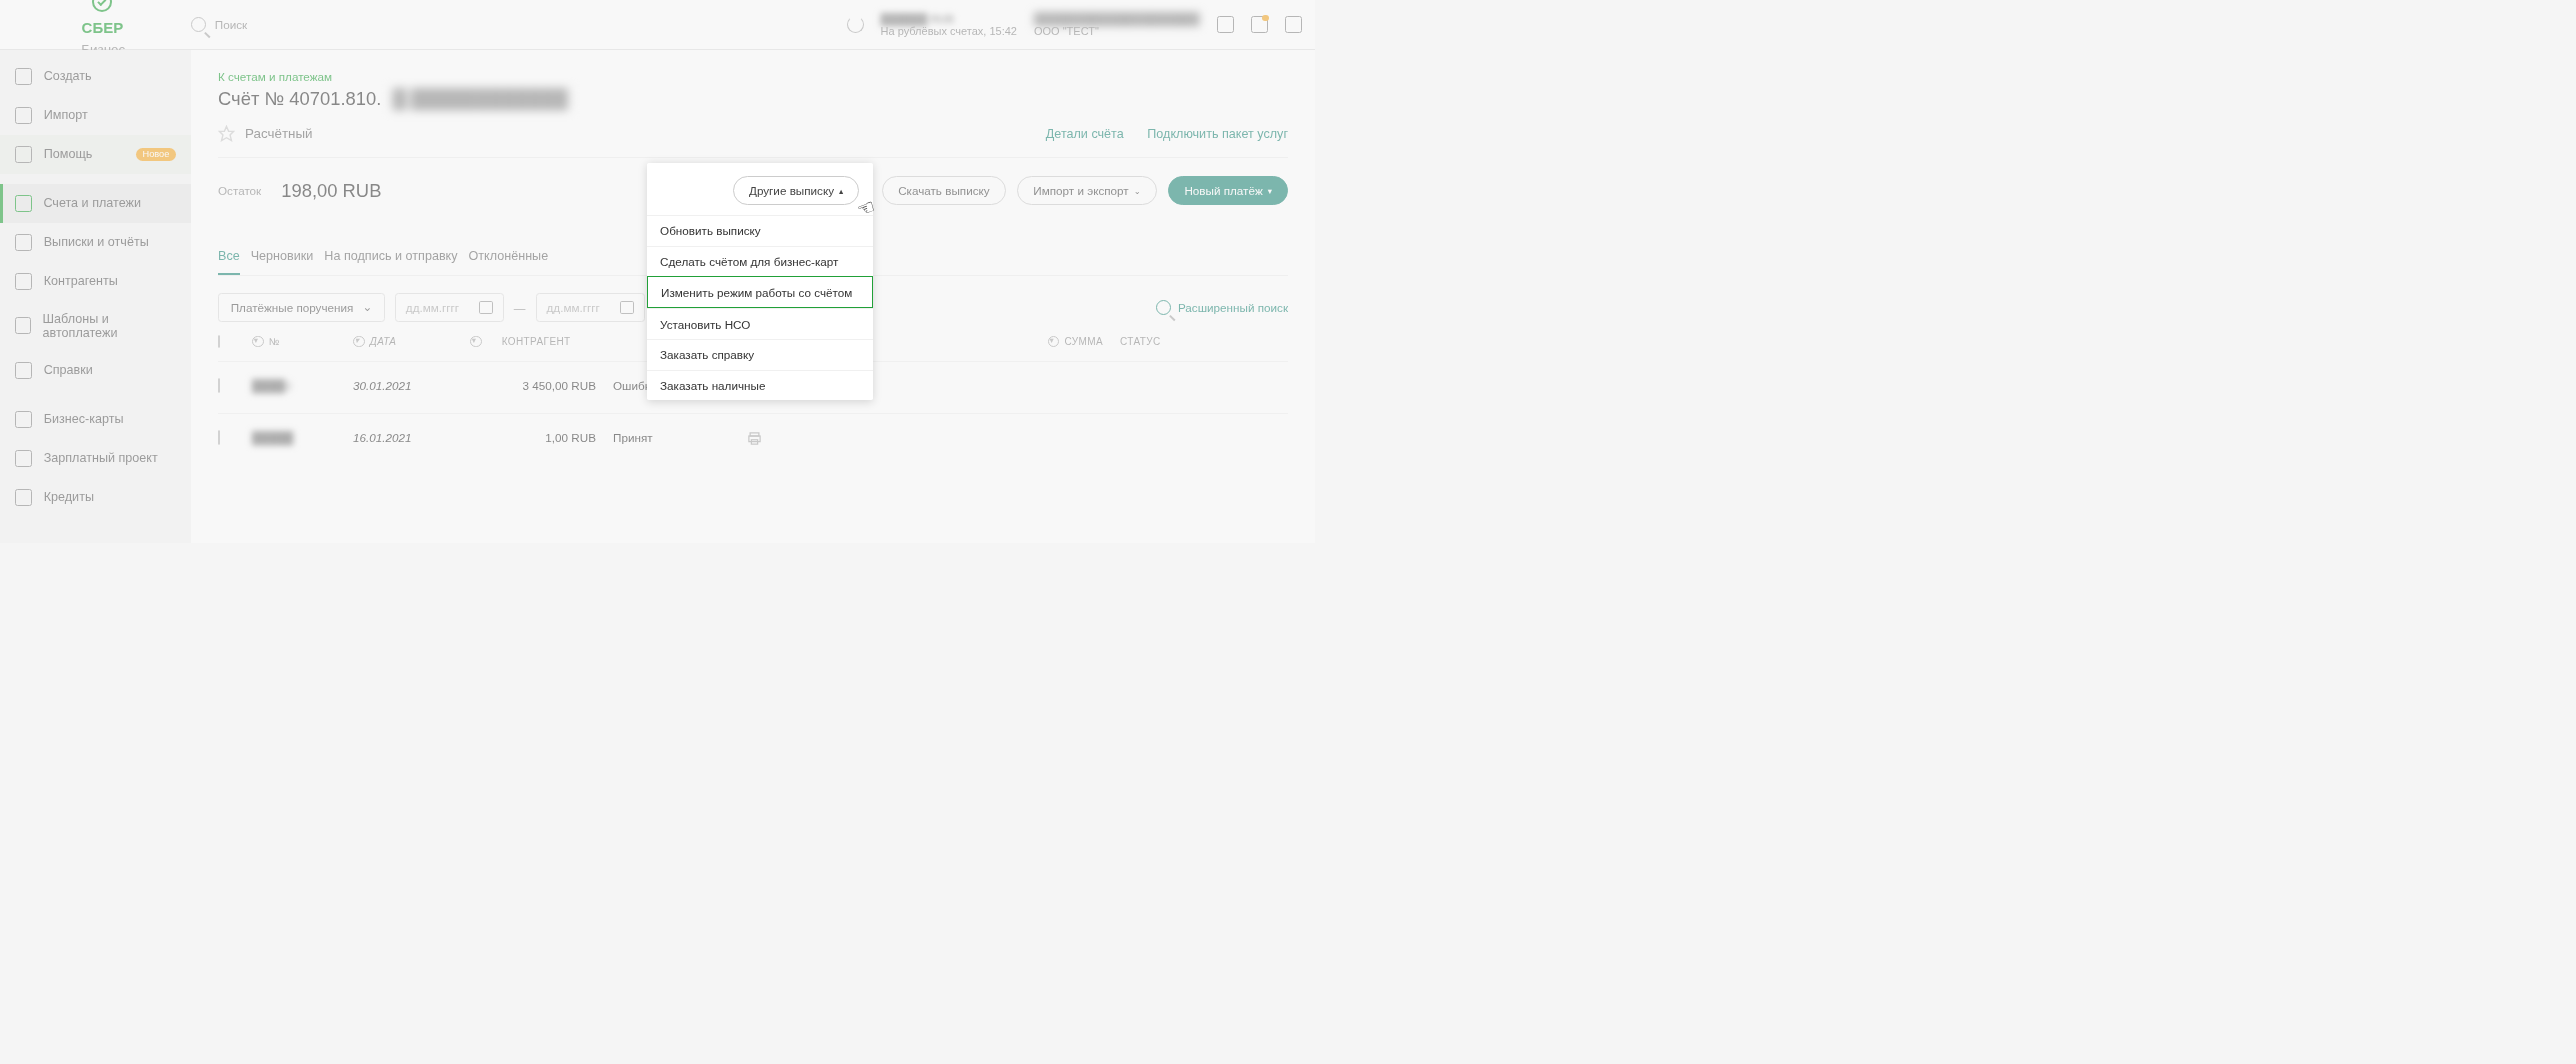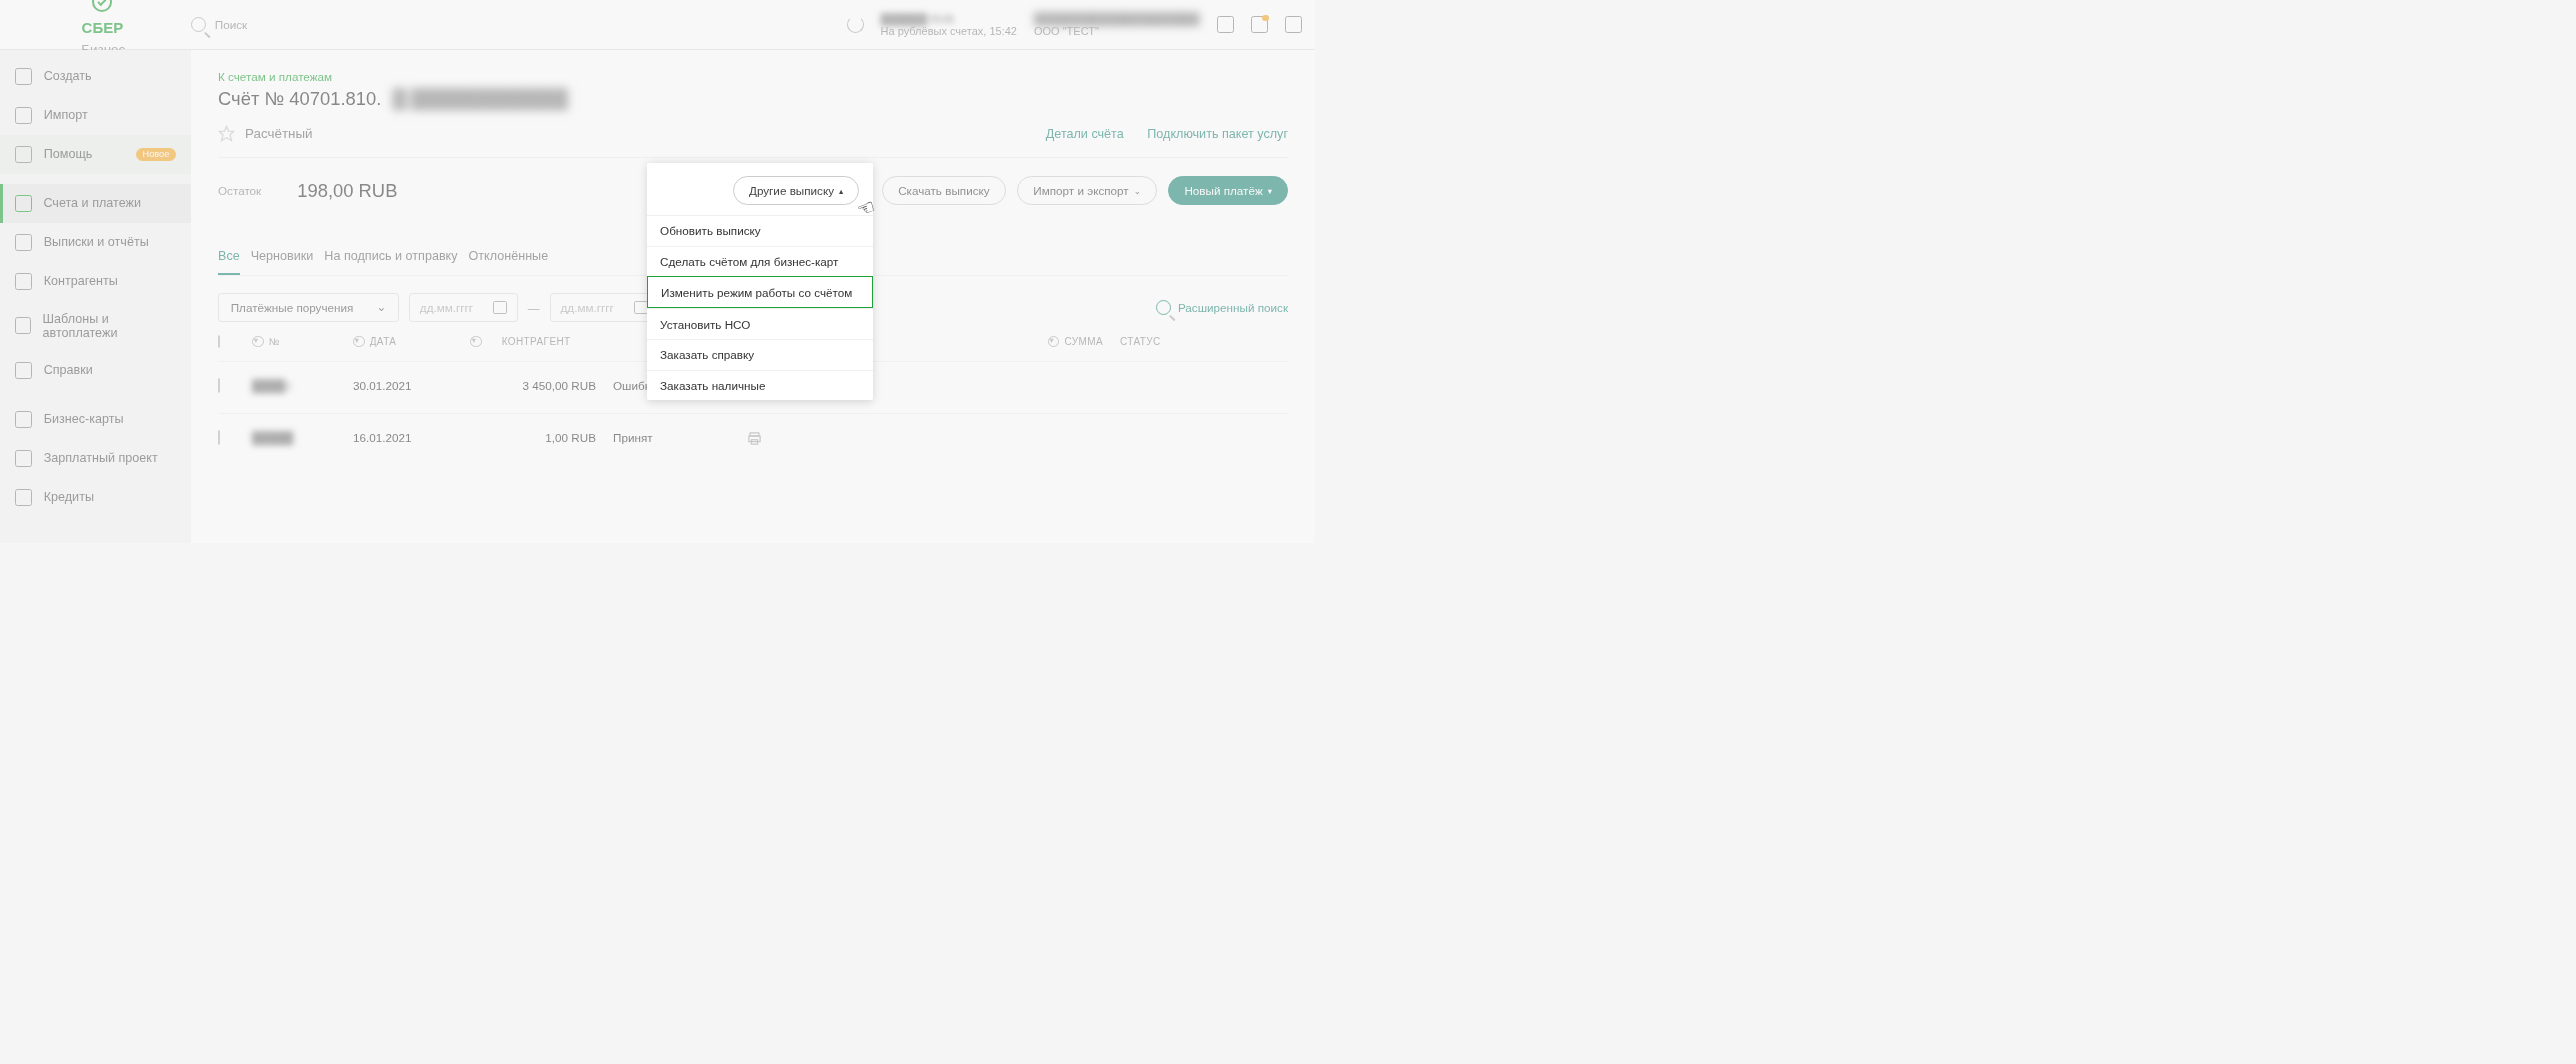--- a/index.html
+++ b/index.html
@@ -35,51 +35,51 @@
 .main { flex: 1; background: #fff; padding: 20px 27px; overflow: auto; position: relative; }
 .backlink { color: #21a038; font-size: 11.7px; }
 .acct-title { font-size: 18.4px; font-weight: 500; margin-top: 5px; display: flex; align-items: center; gap: 8.4px; }
 .acct-num-rest { filter: blur(5px); background: #eee; color: #888; padding: 0 3.4px; }
 .row-type { display: flex; align-items: center; margin-top: 15px; border-bottom: 0.8px solid #eee; padding-bottom: 15px; }
 .star { width: 17px; height: 17px; color: #ccc; margin-right: 10px; }
 .acct-type { font-size: 13.4px; color: #666; }
 .links-right { margin-left: auto; display: flex; gap: 23.5px; }
 .link-teal { color: #1e8777; font-size: 12.6px; }
 
-.balance-row { display: flex; align-items: center; margin-top: 18.4px; gap: 36px; }
+.balance-row { display: flex; align-items: center; margin-top: 18.4px; gap: 20px; }
 .bal-label { color: #888; }
 .bal-val { font-size: 18.4px; font-weight: 500; }
 .btn-group { margin-left: auto; display: flex; gap: 11.7px; align-items: center; }
 .btn { border: 0.8px solid #ccc; background: #fff; padding: 6.7px 15px; border-radius: 15px; font-size: 11.7px; color: #444; cursor: pointer; display: flex; align-items: center; gap: 5px; }
 .btn-primary { background: #1e8777; color: #fff; border-color: #1e8777; }
 .btn .caret { font-size: 8.4px; }
 
 .dropdown-wrap { position: relative; }
 .dd-menu { position: absolute; top: -13.4px; left: -101px; width: 226px; background: #fff; box-shadow: 0 1.7px 10px rgba(0,0,0,0.15); border-radius: 1.7px; z-index: 100; padding-top: 8.4px; }
 .dd-head { padding: 5px 13.4px 10px; }
 .dd-head .btn { border-radius: 15px; width: fit-content; margin-left: auto; }
 .dd-item { padding: 8.4px 13.4px; border-top: 0.8px solid #f0f0f0; cursor: pointer; font-size: 11.7px; }
 .dd-item.hl { border: 0.8px solid #21a038; border-left-width: 0.8px; border-right-width: 0.8px; }
 .cursor-hand { position: absolute; top: 20px; right: -4.2px; font-size: 20px; z-index: 200; pointer-events: none; transform: rotate(-20deg); }
 
 .tabs { display: flex; gap: 11px; margin-top: 34px; border-bottom: 0.8px solid #eee; }
 .tab { padding: 10px 0; color: #666; cursor: pointer; font-size: 12.6px; }
 .tab.active { color: #1e8777; border-bottom: 2.5px solid #1e8777; font-weight: 500; }
 
 .filters { display: flex; gap: 10px; margin-top: 17px; align-items: center; }
-.select { border: 0.8px solid #ddd; padding: 6.7px 11.7px; border-radius: 3.4px; display: flex; align-items: center; gap: 23px; color: #555; }
+.select { border: 0.8px solid #ddd; padding: 6.7px 11.7px; border-radius: 3.4px; display: flex; align-items: center; gap: 9px; color: #555; }
 .date-input { border: 0.8px solid #ddd; padding: 6.7px 10px; border-radius: 3.4px; color: #aaa; display: flex; align-items: center; gap: 6.7px; width: 109px; }
 .cal-icon { width: 13.4px; height: 13.4px; border: 1.3px solid #999; border-radius: 1.7px; margin-left: auto; }
 .dash { color: #888; }
 .adv-search { margin-left: auto; display: flex; align-items: center; gap: 6.7px; color: #1e8777; }
 
 .table-head { display: flex; align-items: center; padding: 13.4px 0; color: #888; font-size: 10px; letter-spacing: 0.4px; }
 .col-chk { width: 34px; }
 .col-num { width: 101px; display: flex; align-items: center; gap: 5px; }
-.col-date { width: 117px; display: flex; align-items: flex-start; gap: 5px; }
+.col-date { width: 117px; display: flex; align-items: flex-start; gap: 5px; font-style: italic; }
 .col-agent { flex: 1; display: flex; align-items: center; gap: 20px; }
 .col-sum { width: 126px; text-align: right; display: flex; align-items: center; gap: 5px; justify-content: flex-end; }
 .col-status { width: 151px; padding-left: 17px; }
 .col-act { width: 34px; }
 .sort-ic { width: 11.7px; height: 11.7px; border: 1.3px solid #aaa; border-radius: 50%; display: inline-block; position: relative; }
 .sort-ic::after { content: "▾"; position: absolute; top: -1.7px; left: 0.8px; font-size: 8.4px; color: #aaa; }
 
 .table-row { display: flex; align-items: flex-start; padding: 17px 0; border-top: 0.8px solid #f0f0f0; }
 .blur { filter: blur(3.4px); color: #777; }
 .agent-sub { color: #888; font-size: 11px; margin-top: 3.4px; }

